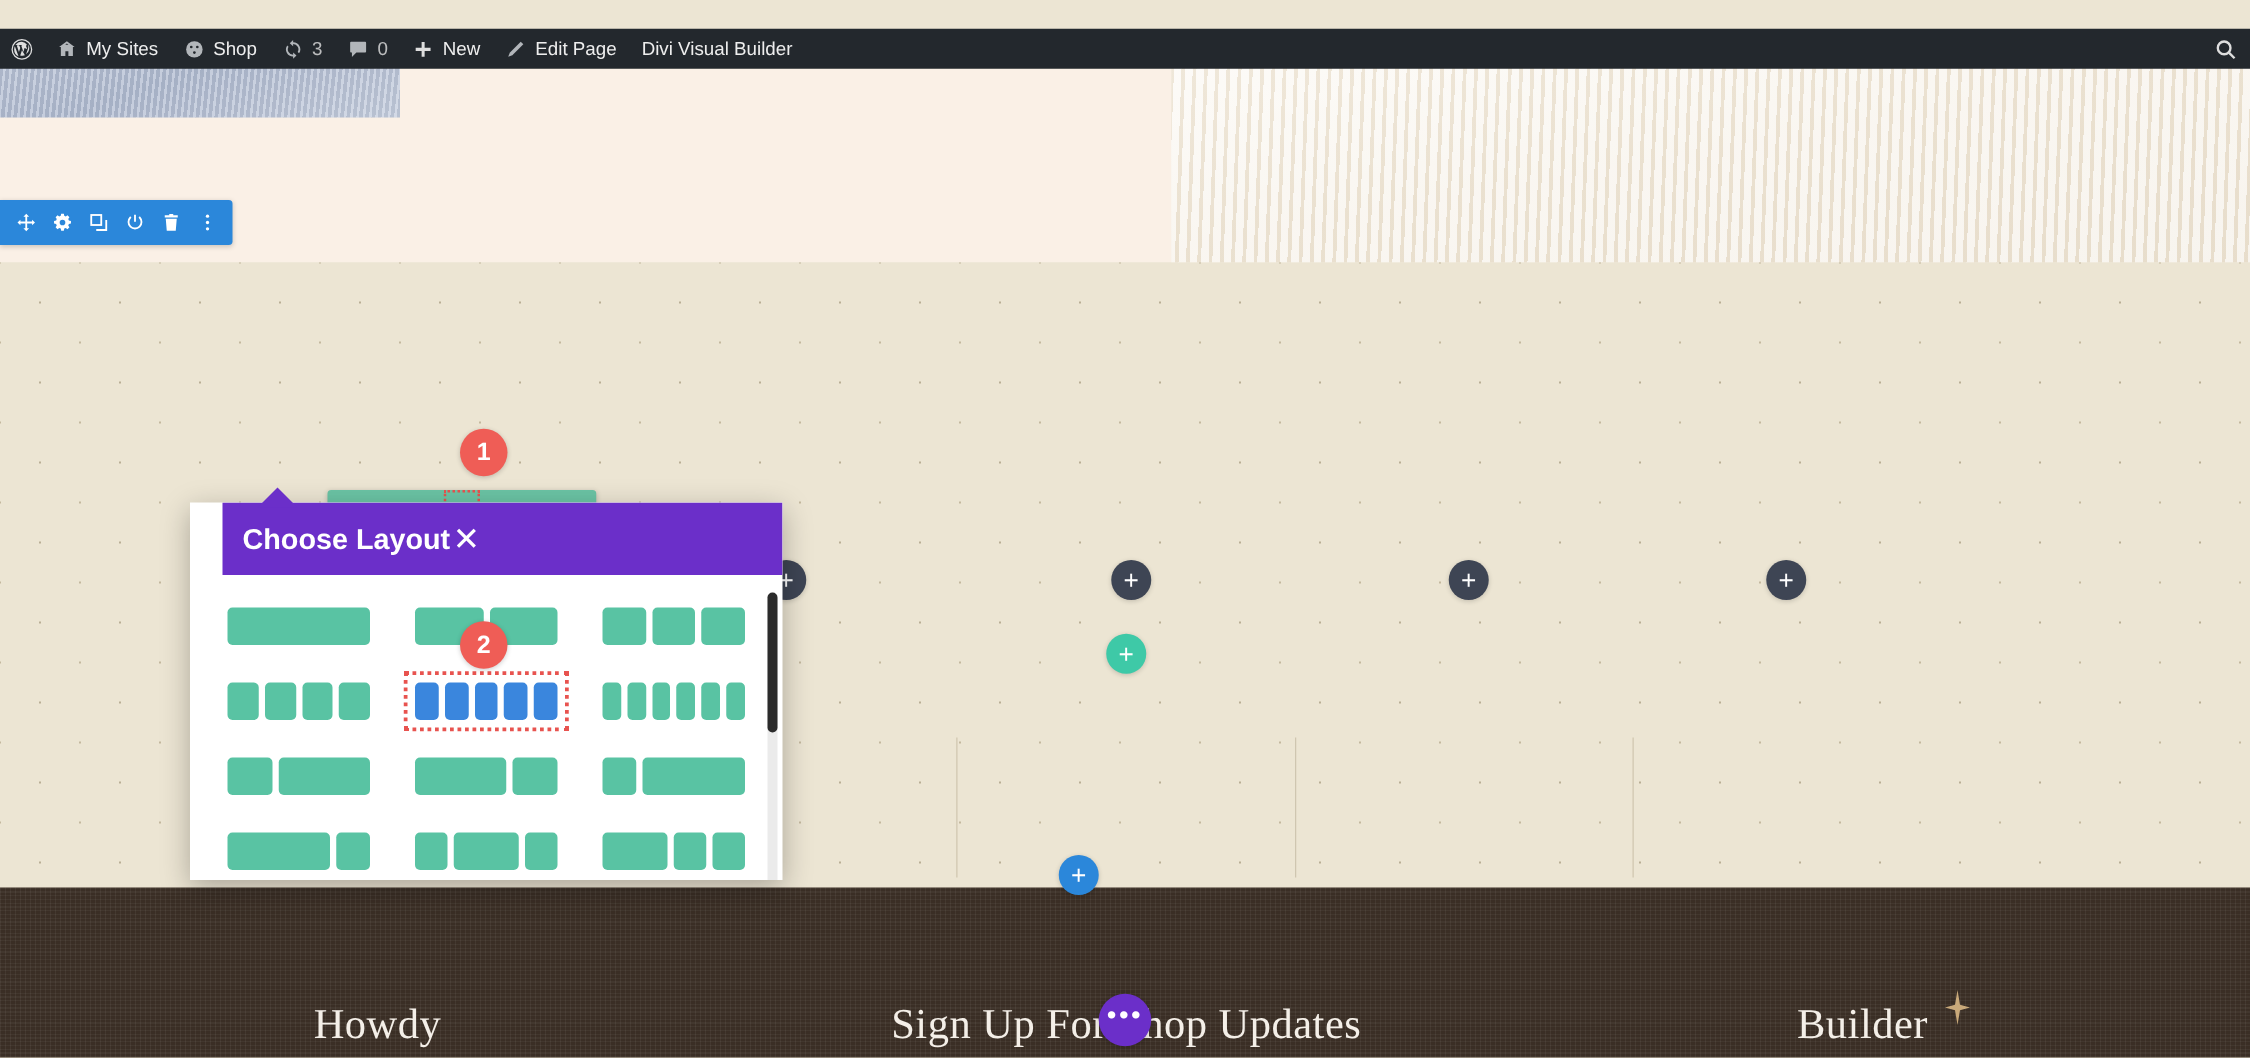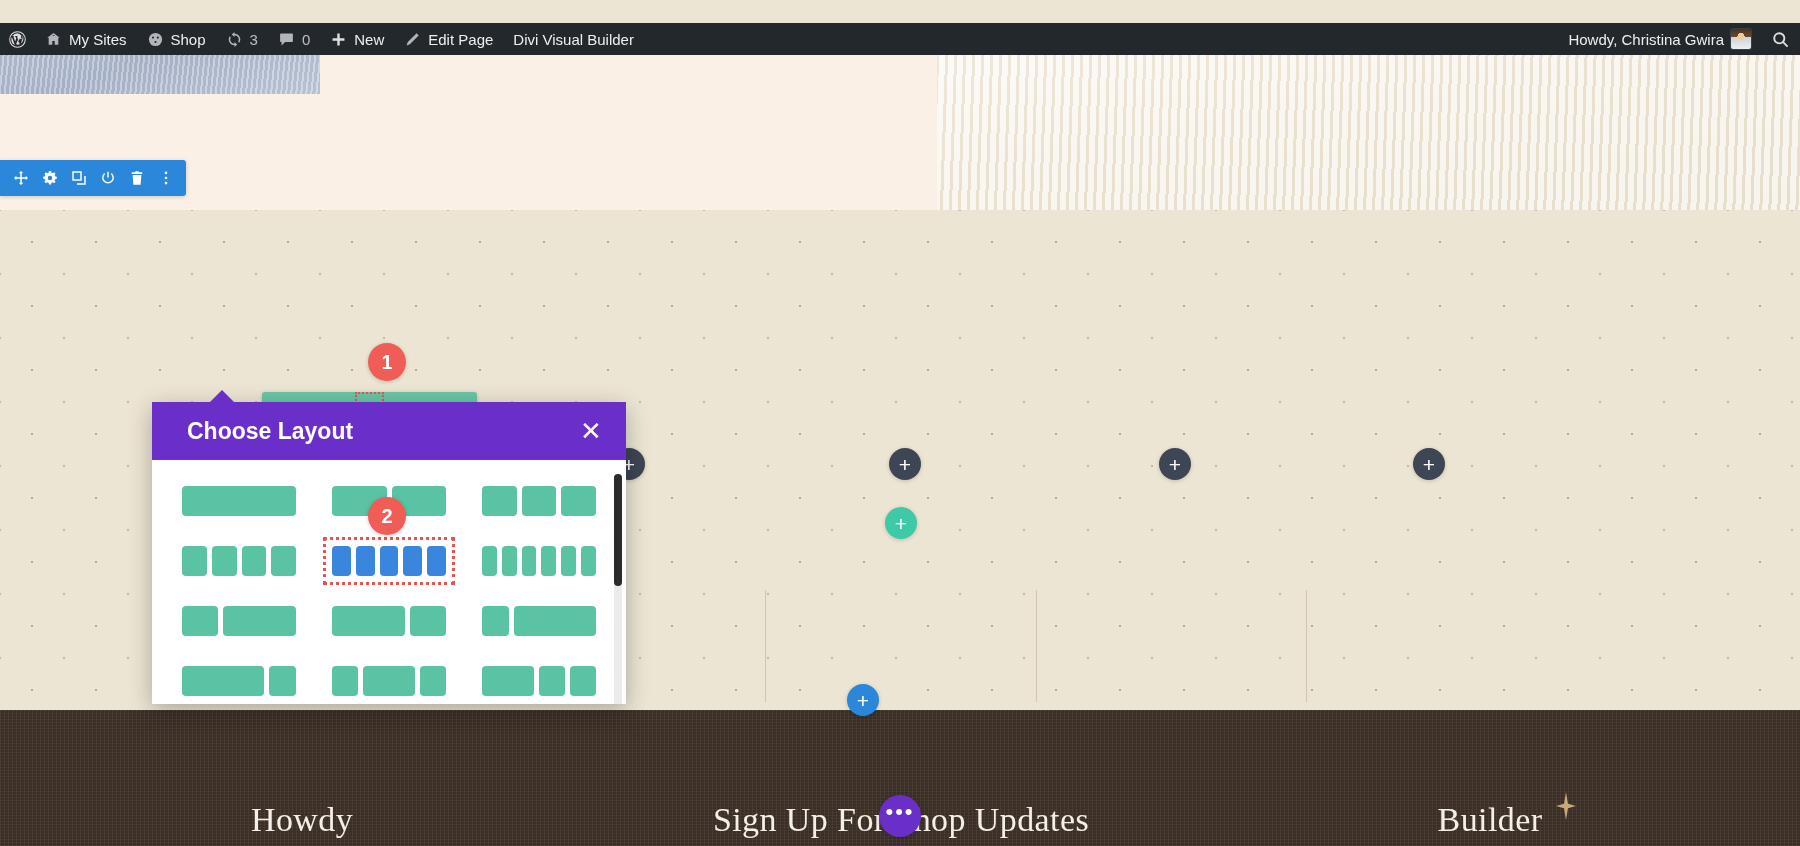--- a/index.html
+++ b/index.html
@@ -158,22 +158,22 @@
     left: 152px; top: 402px;
     width: 474px; height: 302px;
     background: #fff;
     box-shadow: 0 6px 22px rgba(0,0,0,.28);
     z-index: 500;
     display: flex; flex-direction: column;
     overflow: hidden;
   }
   #modal-head {
     height: 58px; background: #6b2fc9;
-    display: flex; align-items: center; justify-content: space-between;
-    padding: 0 22px 0 35px; flex: none;
+    display: flex; align-items: center; justify-content: flex-start;
+    padding: 0 22px 0 16px; flex: none; margin-left: 26px;
   }
   #modal-title { color: #fff; font-size: 23px; font-weight: bold; }
   #modal-close {
     color: #fff; font-size: 26px; line-height: 1; cursor: pointer;
     width: 26px; height: 26px; display:flex; align-items:center; justify-content:center;
   }
   #modal-body {
     flex: 1; position: relative; overflow: hidden;
     padding: 22px 26px 0 26px;
   }
@@ -277,24 +277,20 @@
     </span>
     <span>Edit Page</span>
   </div>
 
   <div class="ab-item">
     <span>Divi Visual Builder</span>
   </div>
 
   <div class="ab-spacer"></div>
 
-  <div class="ab-item">
-    <span>Howdy, Christina Gwira</span>
-    <span class="avatar"></span>
-  </div>
 
   <div class="ab-item">
     <span class="ab-ico">
       <svg width="19" height="19" viewBox="0 0 24 24" fill="none" stroke="#eeeeee" stroke-width="2.4">
         <circle cx="10.5" cy="10.5" r="6.4"></circle>
           <path d="M15.3 15.3 21 21"></path>
       </svg>
     </span>
   </div>
 </div>

